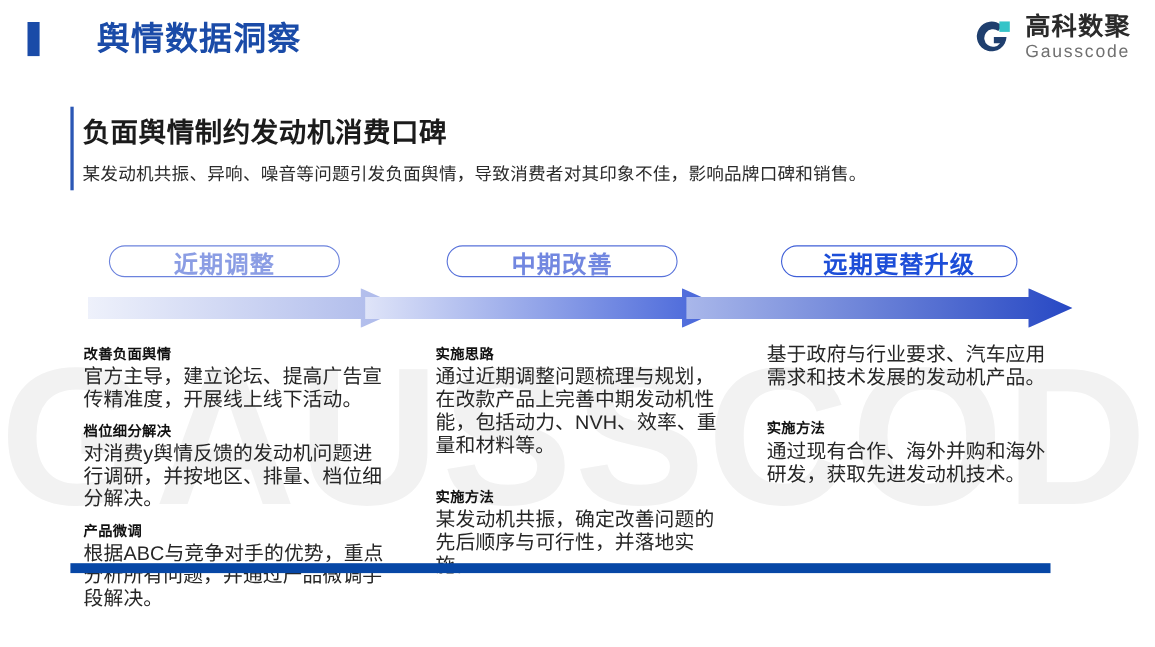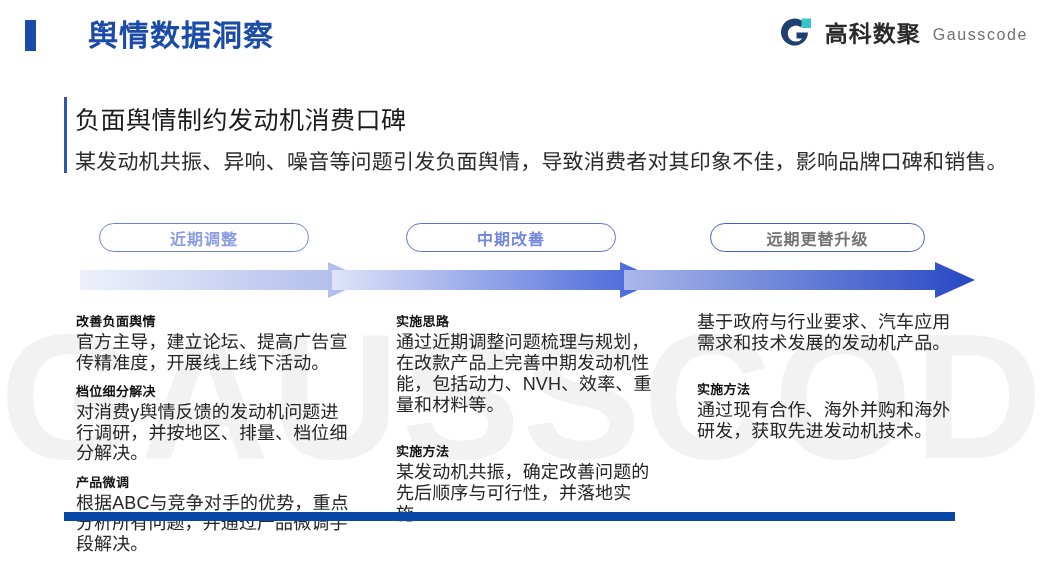--- a/index.html
+++ b/index.html
@@ -65,21 +65,21 @@
   
   #logo {
     position: absolute;
     right: 22px;
     top: 13px;
     display: flex;
     align-items: center;
     gap: 9px;
   }
   #logo-mark { width: 42px; height: 42px; flex: 0 0 42px; }
-  #logo-text { display: flex; line-height: 1; gap: 12px; }
+  #logo-text { display: flex; flex-direction: column; line-height: 1; }
   #logo-cn {
     font-size: 23px;
     font-weight: bold;
     color: #2a2a2a;
     letter-spacing: 1px;
   }
   #logo-en {
     font-size: 16px;
     color: #707070;
     letter-spacing: 1.6px;
@@ -93,52 +93,52 @@
     top: 97px;
     width: 3px;
     height: 76px;
     background: #2b57b5;
   }
   #headline {
     position: absolute;
     left: 75px;
     top: 100px;
     font-size: 25px;
-    font-weight: normal;
+    font-weight: bold;
     color: #1b1b1b;
     letter-spacing: 0.5px;
   }
   #subheadline {
     position: absolute;
     left: 75px;
     top: 145px;
-    font-size: 21px;
+    font-size: 16px;
     color: #2b2b2b;
     letter-spacing: 0.2px;
     white-space: nowrap;
   }
 
   
   .pill {
     position: absolute;
     top: 223px;
     height: 29px;
     border-radius: 16px;
     background: #ffffff;
     display: flex;
     align-items: center;
     justify-content: center;
-    font-size: 16px;
+    font-size: 22px;
     font-weight: bold;
     letter-spacing: 1px;
     box-sizing: border-box;
   }
   #pill-0 { left: 99px;  width: 210px; border: 1.6px solid #6c83dd; color: #8b9de4; }
   #pill-1 { left: 406px; width: 210px; border: 1.6px solid #5872da; color: #7287e0; }
-  #pill-2 { left: 710px; width: 215px; border: 1.6px solid #3f5fd8; color: #737373; text-align: center; }
+  #pill-2 { left: 710px; width: 215px; border: 1.6px solid #3f5fd8; color: #1d4ed8; text-align: center; }
 
   
   #arrow-bar {
     position: absolute;
     left: 80px;
     top: 262px;
     width: 895px;
     height: 36px;
   }
 

